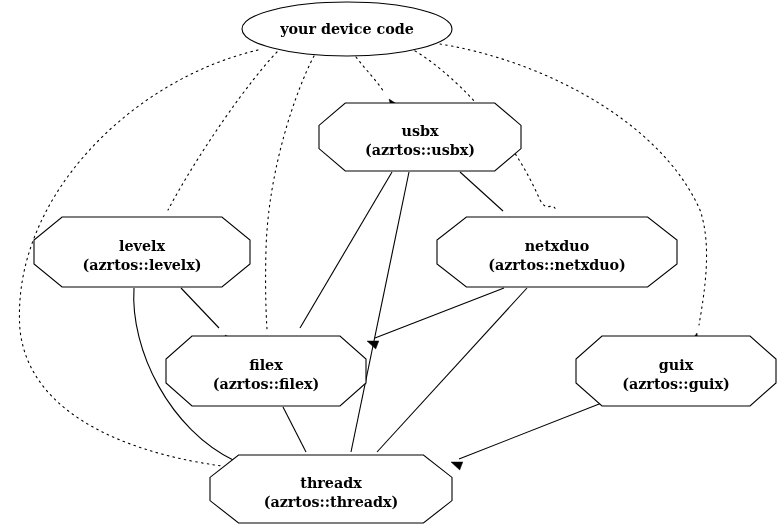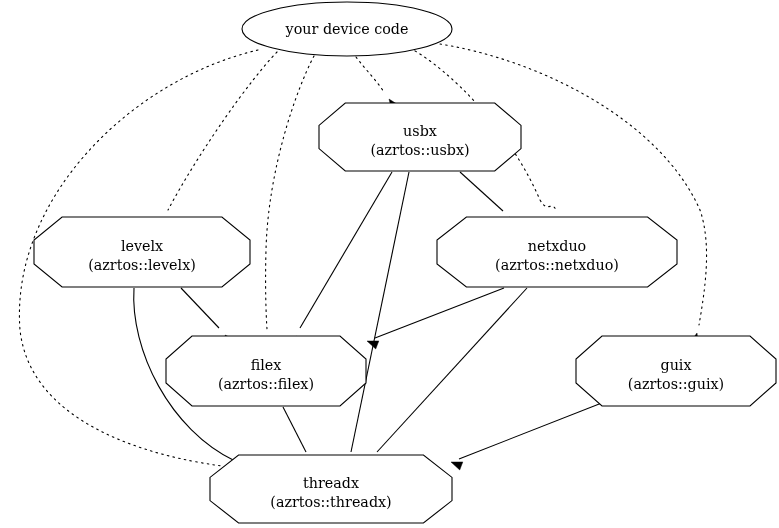--- a/index.html
+++ b/index.html
@@ -7,20 +7,21 @@
     padding: 0;
     background: #ffffff;
   }
   #canvas {
     position: relative;
     width: 779px;
     height: 528px;
     background: #ffffff;
     overflow: hidden;
     font-family: "DejaVu Serif", "Liberation Serif", serif;
+    font-weight: bold;
   }
   svg#graph {
     position: absolute;
     top: 0;
     left: 0;
     width: 779px;
     height: 528px;
   }
   .node-shape {
     fill: #ffffff;

